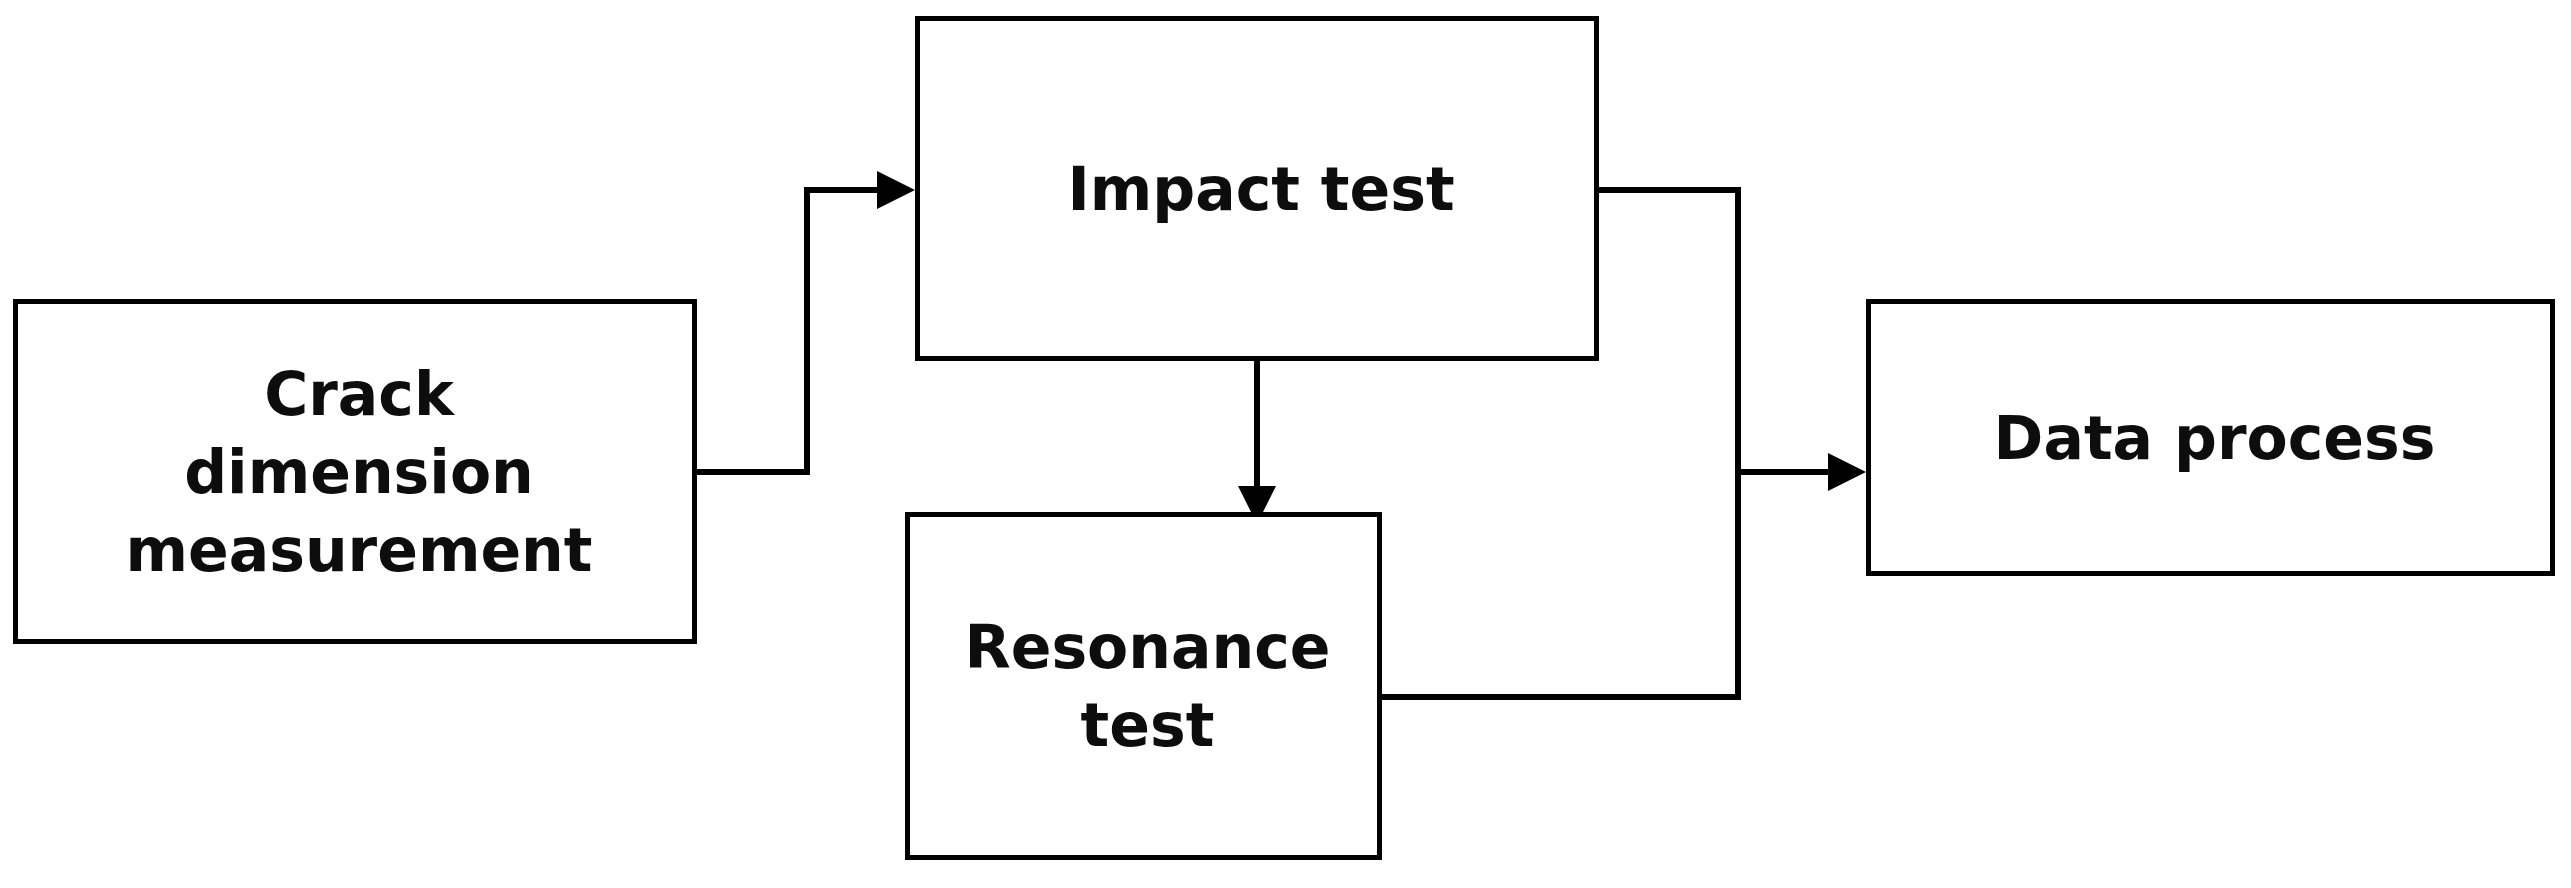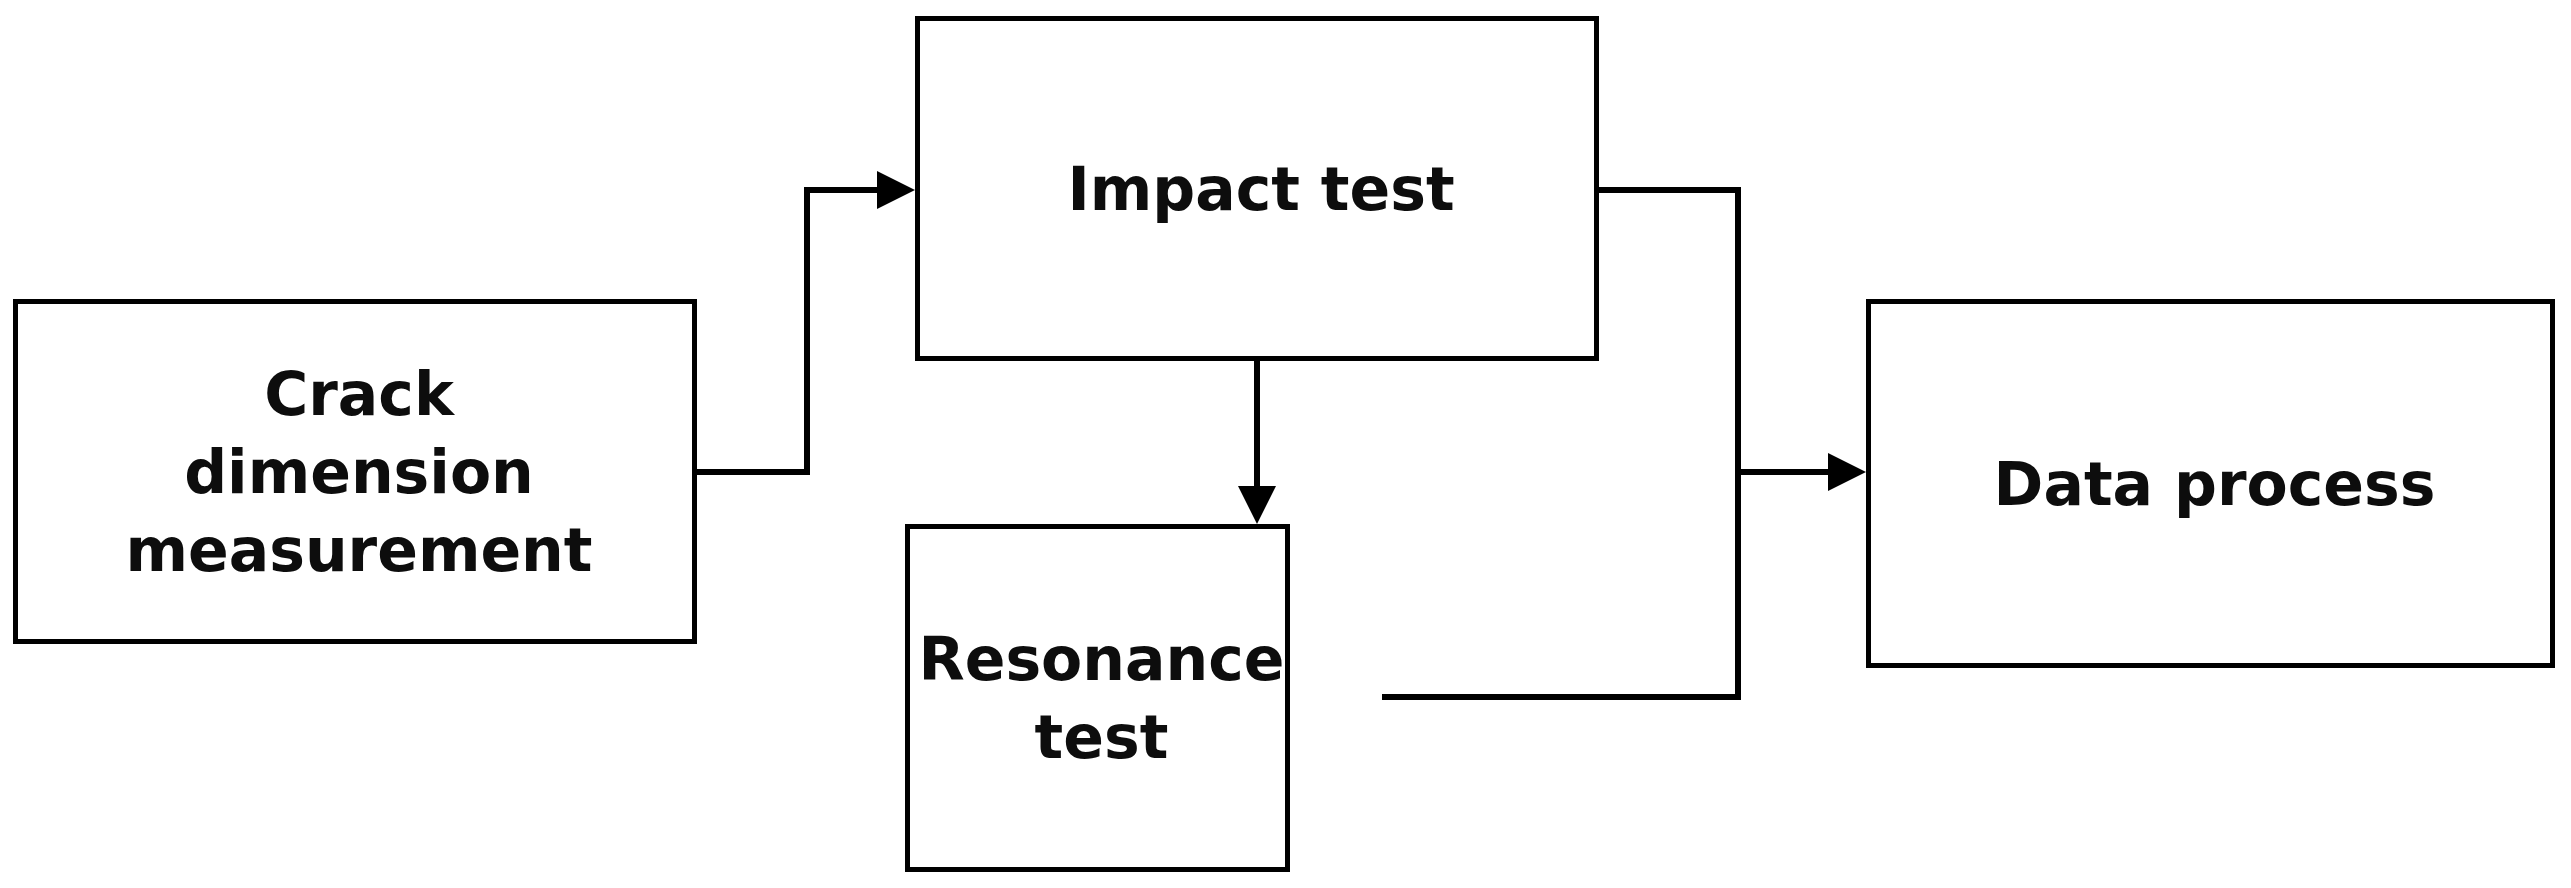--- a/index.html
+++ b/index.html
@@ -42,30 +42,30 @@
   #box-crack .box-label { font-size: 60px; }
   #box-impact {
     left: 915px;
     top: 16px;
     width: 684px;
     height: 345px;
   }
   #box-impact .box-label { font-size: 60px; }
   #box-resonance {
     left: 905px;
-    top: 524px;
-    width: 385px;
+    top: 512px;
+    width: 477px;
     height: 348px;
   }
   #box-resonance .box-label { font-size: 60px; }
   #box-dataprocess {
     left: 1866px;
     top: 299px;
     width: 689px;
-    height: 369px;
+    height: 277px;
   }
   #box-dataprocess .box-label { font-size: 60px; }
 
   #connector-layer {
     position: absolute;
     left: 0;
     top: 0;
     width: 2571px;
     height: 888px;
     pointer-events: none;

